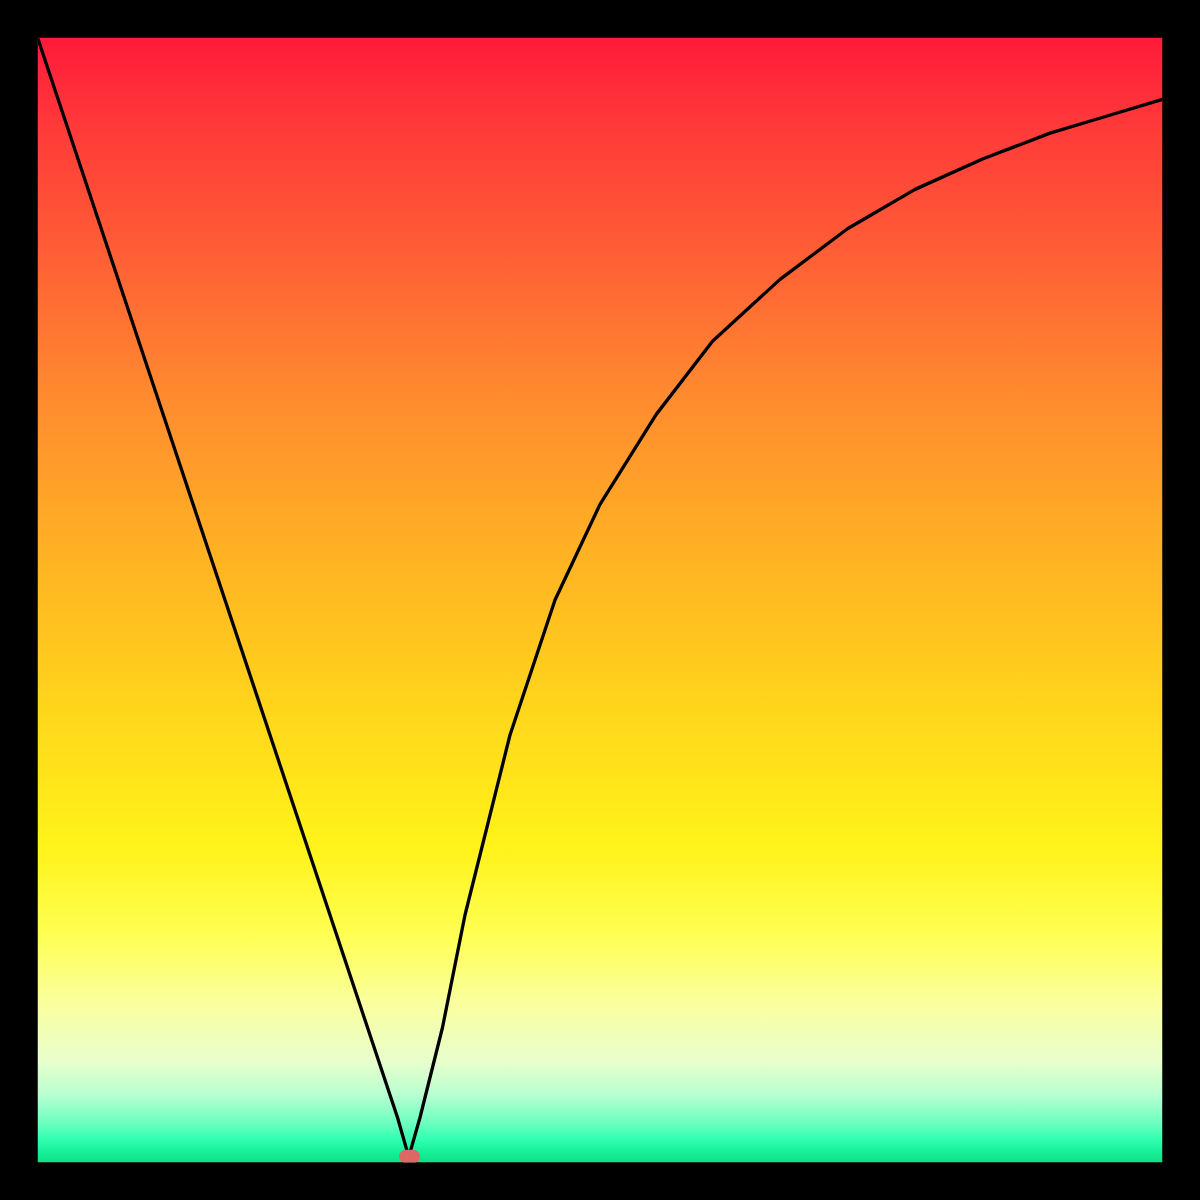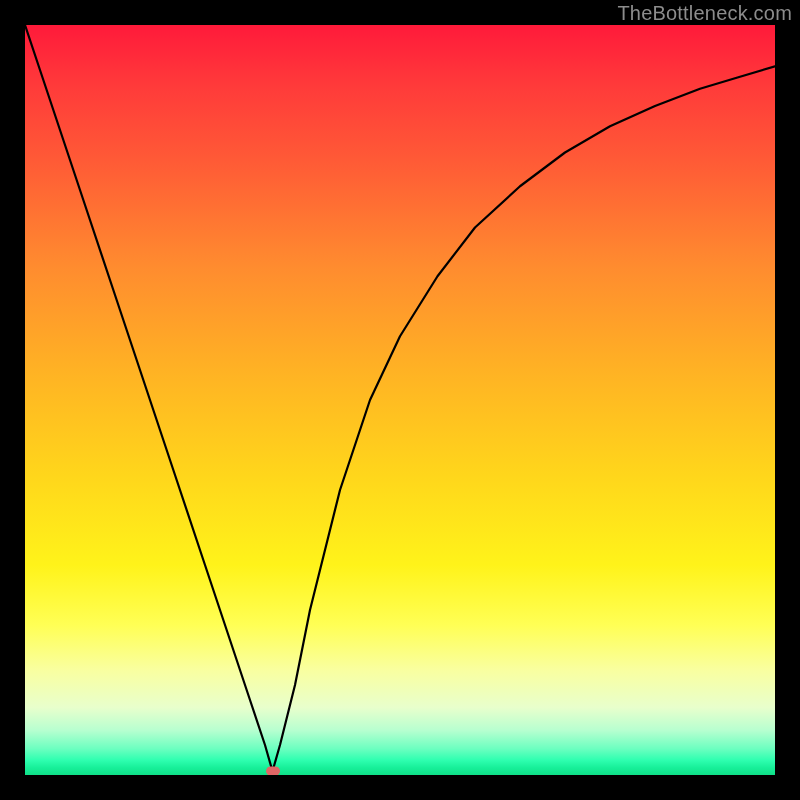--- a/index.html
+++ b/index.html
@@ -82,14 +82,13 @@
 <body>
 
 <div class="frame">
   <div class="plot-area">
     <div class="gradient-bg"></div>
     <svg class="curve" viewBox="0 0 750 750" preserveAspectRatio="none">
       <path id="curve-path" fill="none" stroke="#000" stroke-width="2.2" stroke-linejoin="round" stroke-linecap="round" d="M0.00 0.00 L15.00 45.00 L37.50 112.50 L60.00 180.00 L90.00 270.00 L120.00 360.00 L150.00 450.00 L180.00 540.00 L210.00 630.00 L225.00 675.00 L240.00 720.00 L247.50 746.25 L255.00 720.00 L270.00 660.00 L285.00 585.00 L315.00 465.00 L345.00 375.00 L375.00 311.25 L412.50 251.25 L450.00 202.50 L495.00 161.25 L540.00 127.50 L585.00 101.25 L630.00 81.00 L675.00 63.75 L712.50 52.50 L750.00 41.25"></path>
     </svg>
     <div id="dip-marker" class="dip-marker" style="left: 247.5px; top: 746.25px; background: rgb(224, 102, 102);"></div>
   </div>
-  <div class="watermark">TheBottleneck.com</div>
 </div>
 
 </body></html>

